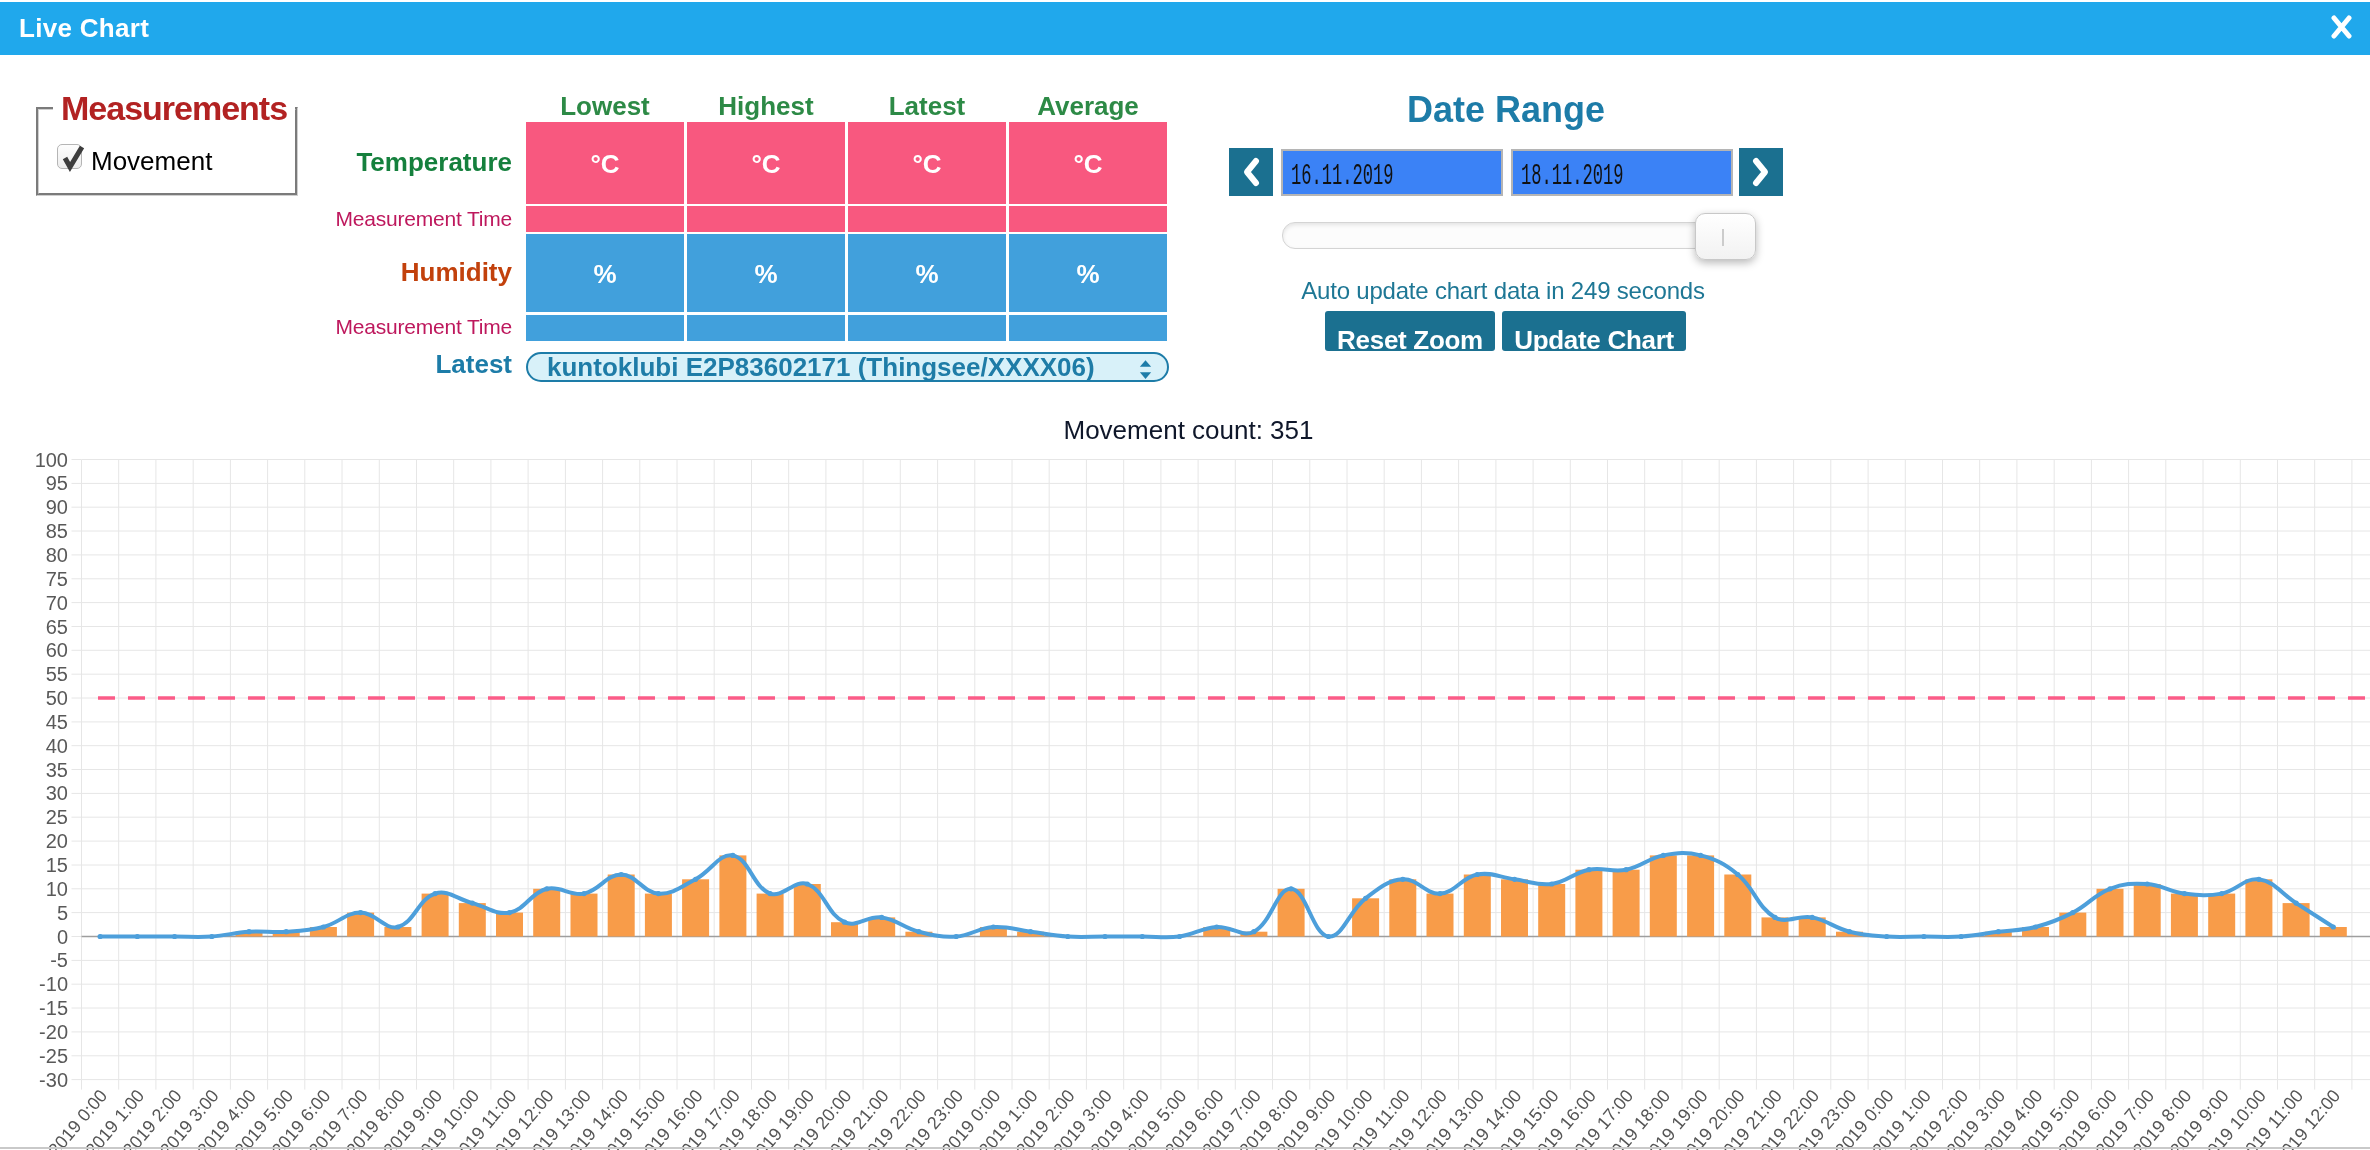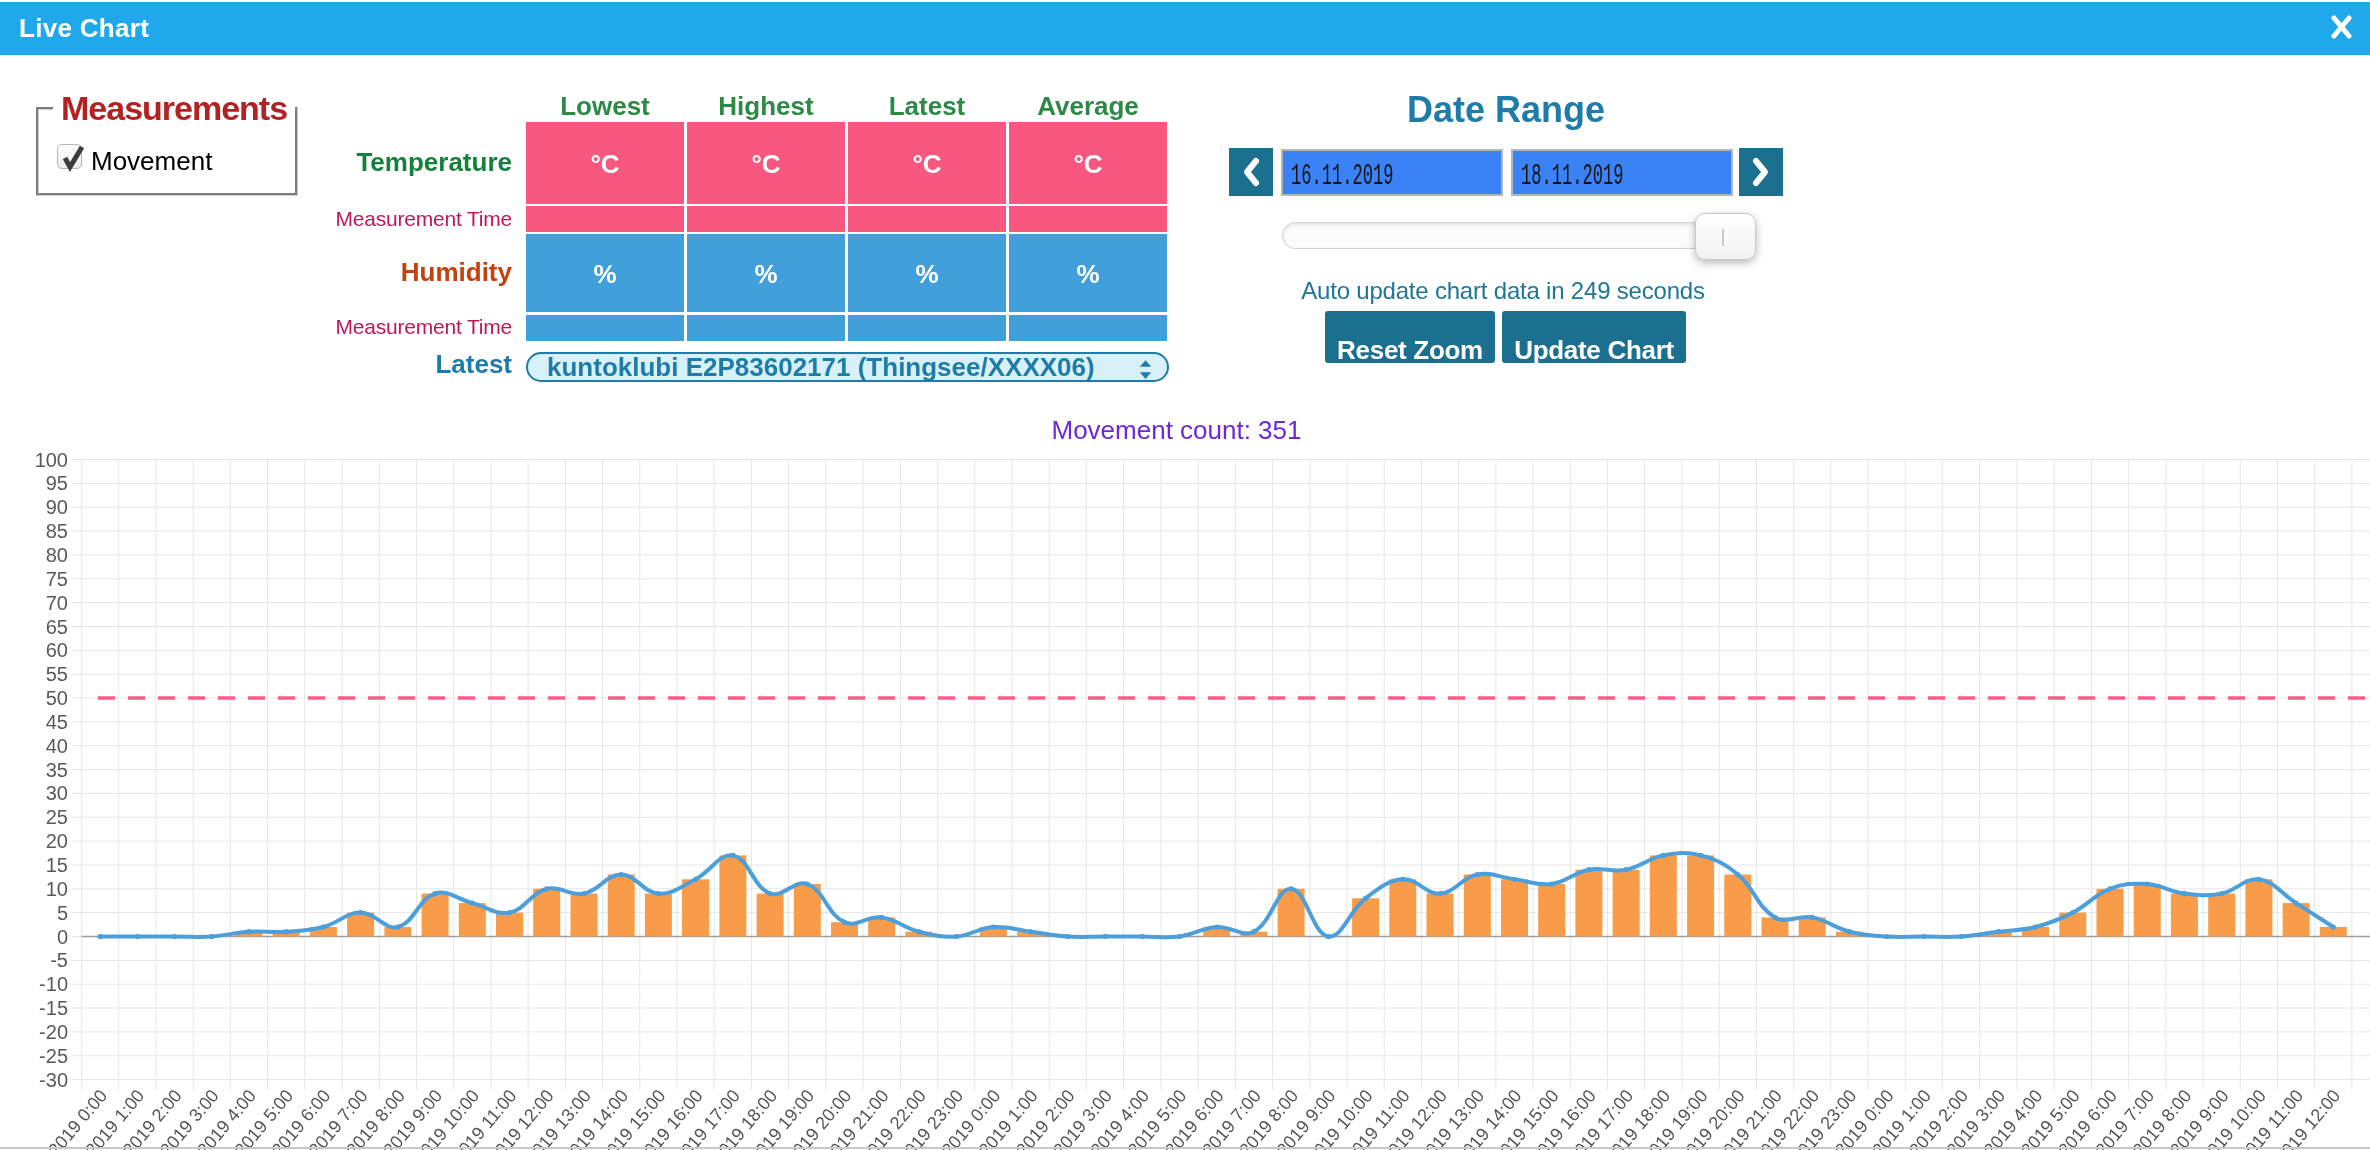--- a/index.html
+++ b/index.html
@@ -16,21 +16,21 @@
 .rowlab{font-size:26px;font-weight:bold;text-align:right;}
 .mtlab{font-size:21px;color:#be185d;text-align:right;letter-spacing:-0.2px;}
 #dr{left:1286px;top:89px;width:440px;text-align:center;font-size:36px;font-weight:bold;color:#1d7ca8;}
 .navbtn{width:44px;height:48px;background:#1b7090;color:#fff;text-align:center;}
 .dinput{width:222px;height:47px;border:2px solid #b5b5b5;background:#3b82f6;}
 .dinput span{display:inline-block;font-family:"Liberation Mono",monospace;font-size:30px;color:#111;transform:scaleX(0.57);transform-origin:0 50%;margin:8px 0 0 8px;}
 #track{left:1282px;top:222px;width:474px;height:27px;border-radius:13px;background:#fcfcfc;border:1px solid #d4d4d4;box-shadow:inset 0 2px 4px rgba(0,0,0,0.10);}
 #thumb{left:1695px;top:213px;width:61px;height:47px;border-radius:10px;background:linear-gradient(#ffffff,#f2f2f2);border:1px solid #c8c8c8;box-shadow:0 3px 8px rgba(0,0,0,0.28);}
 #thumb div{position:absolute;left:26px;top:15px;width:2px;height:17px;background:#cccccc;}
 #auto{left:1288px;top:277px;width:430px;text-align:center;font-size:24px;color:#1e7795;letter-spacing:-0.2px;white-space:nowrap;}
-.btn{height:52px;background:#1b7090;color:#fff;font-size:26px;font-weight:bold;text-align:center;border-radius:3px;padding-top:24px;letter-spacing:-0.3px;}
+.btn{height:40px;background:#1b7090;color:#fff;font-size:26px;font-weight:bold;text-align:center;border-radius:3px;padding-top:14px;letter-spacing:-0.3px;}
 #sel{left:526px;top:352px;width:643px;height:30px;border:2px solid #1d7ca8;border-radius:15px;background:#d8f1f9;}
 #sel span{position:absolute;left:19px;top:0;line-height:27px;font-size:26px;font-weight:bold;color:#1e7ca7;}
 </style></head>
 <body>
 <div id="page">
 <div class="abs" id="bar">
       <h1>Live Chart</h1>
 <svg class="abs" style="right:18px;top:13px" width="21" height="24" viewBox="0 0 21 24">
         <path d="M3 3 L18 21 M18 3 L3 21" stroke="#fff" stroke-width="5" stroke-linecap="round"></path>
       </svg>
@@ -90,21 +90,21 @@
 <div class="abs btn" style="left:1502px;top:311px;width:184px;">Update Chart</div>
 
 <div class="abs" id="sel">
       <span>kuntoklubi E2P83602171 (Thingsee/XXXX06)</span>
 <svg class="abs" style="right:14px;top:5px" width="15" height="21" viewBox="0 0 16 22">
         <path d="M8 1 L14 8 L2 8 Z" fill="#1d7ca8"></path>
         <path d="M8 21 L14 14 L2 14 Z" fill="#1d7ca8"></path>
       </svg>
 </div>
 
-<div class="abs" style="left:0;top:415px;width:2353px;text-align:center;font-size:26px;color:#6d28d9;">Movement count: 351</div>
+<div class="abs" style="left:12px;top:415px;width:2353px;text-align:center;font-size:26px;color:#0f172a;">Movement count: 351</div>
 
 <svg width="2370" height="750" viewBox="0 400 2370 750" style="position:absolute;left:0;top:400px;">
 <line x1="81.5" y1="459.5" x2="81.5" y2="1079.6" stroke="#e6e6e6" stroke-width="1"></line>
       <line x1="118.7" y1="459.5" x2="118.7" y2="1079.6" stroke="#e6e6e6" stroke-width="1"></line>
       <line x1="155.9" y1="459.5" x2="155.9" y2="1079.6" stroke="#e6e6e6" stroke-width="1"></line>
       <line x1="193.2" y1="459.5" x2="193.2" y2="1079.6" stroke="#e6e6e6" stroke-width="1"></line>
       <line x1="230.4" y1="459.5" x2="230.4" y2="1079.6" stroke="#e6e6e6" stroke-width="1"></line>
       <line x1="267.6" y1="459.5" x2="267.6" y2="1079.6" stroke="#e6e6e6" stroke-width="1"></line>
       <line x1="304.8" y1="459.5" x2="304.8" y2="1079.6" stroke="#e6e6e6" stroke-width="1"></line>
       <line x1="342.0" y1="459.5" x2="342.0" y2="1079.6" stroke="#e6e6e6" stroke-width="1"></line>

